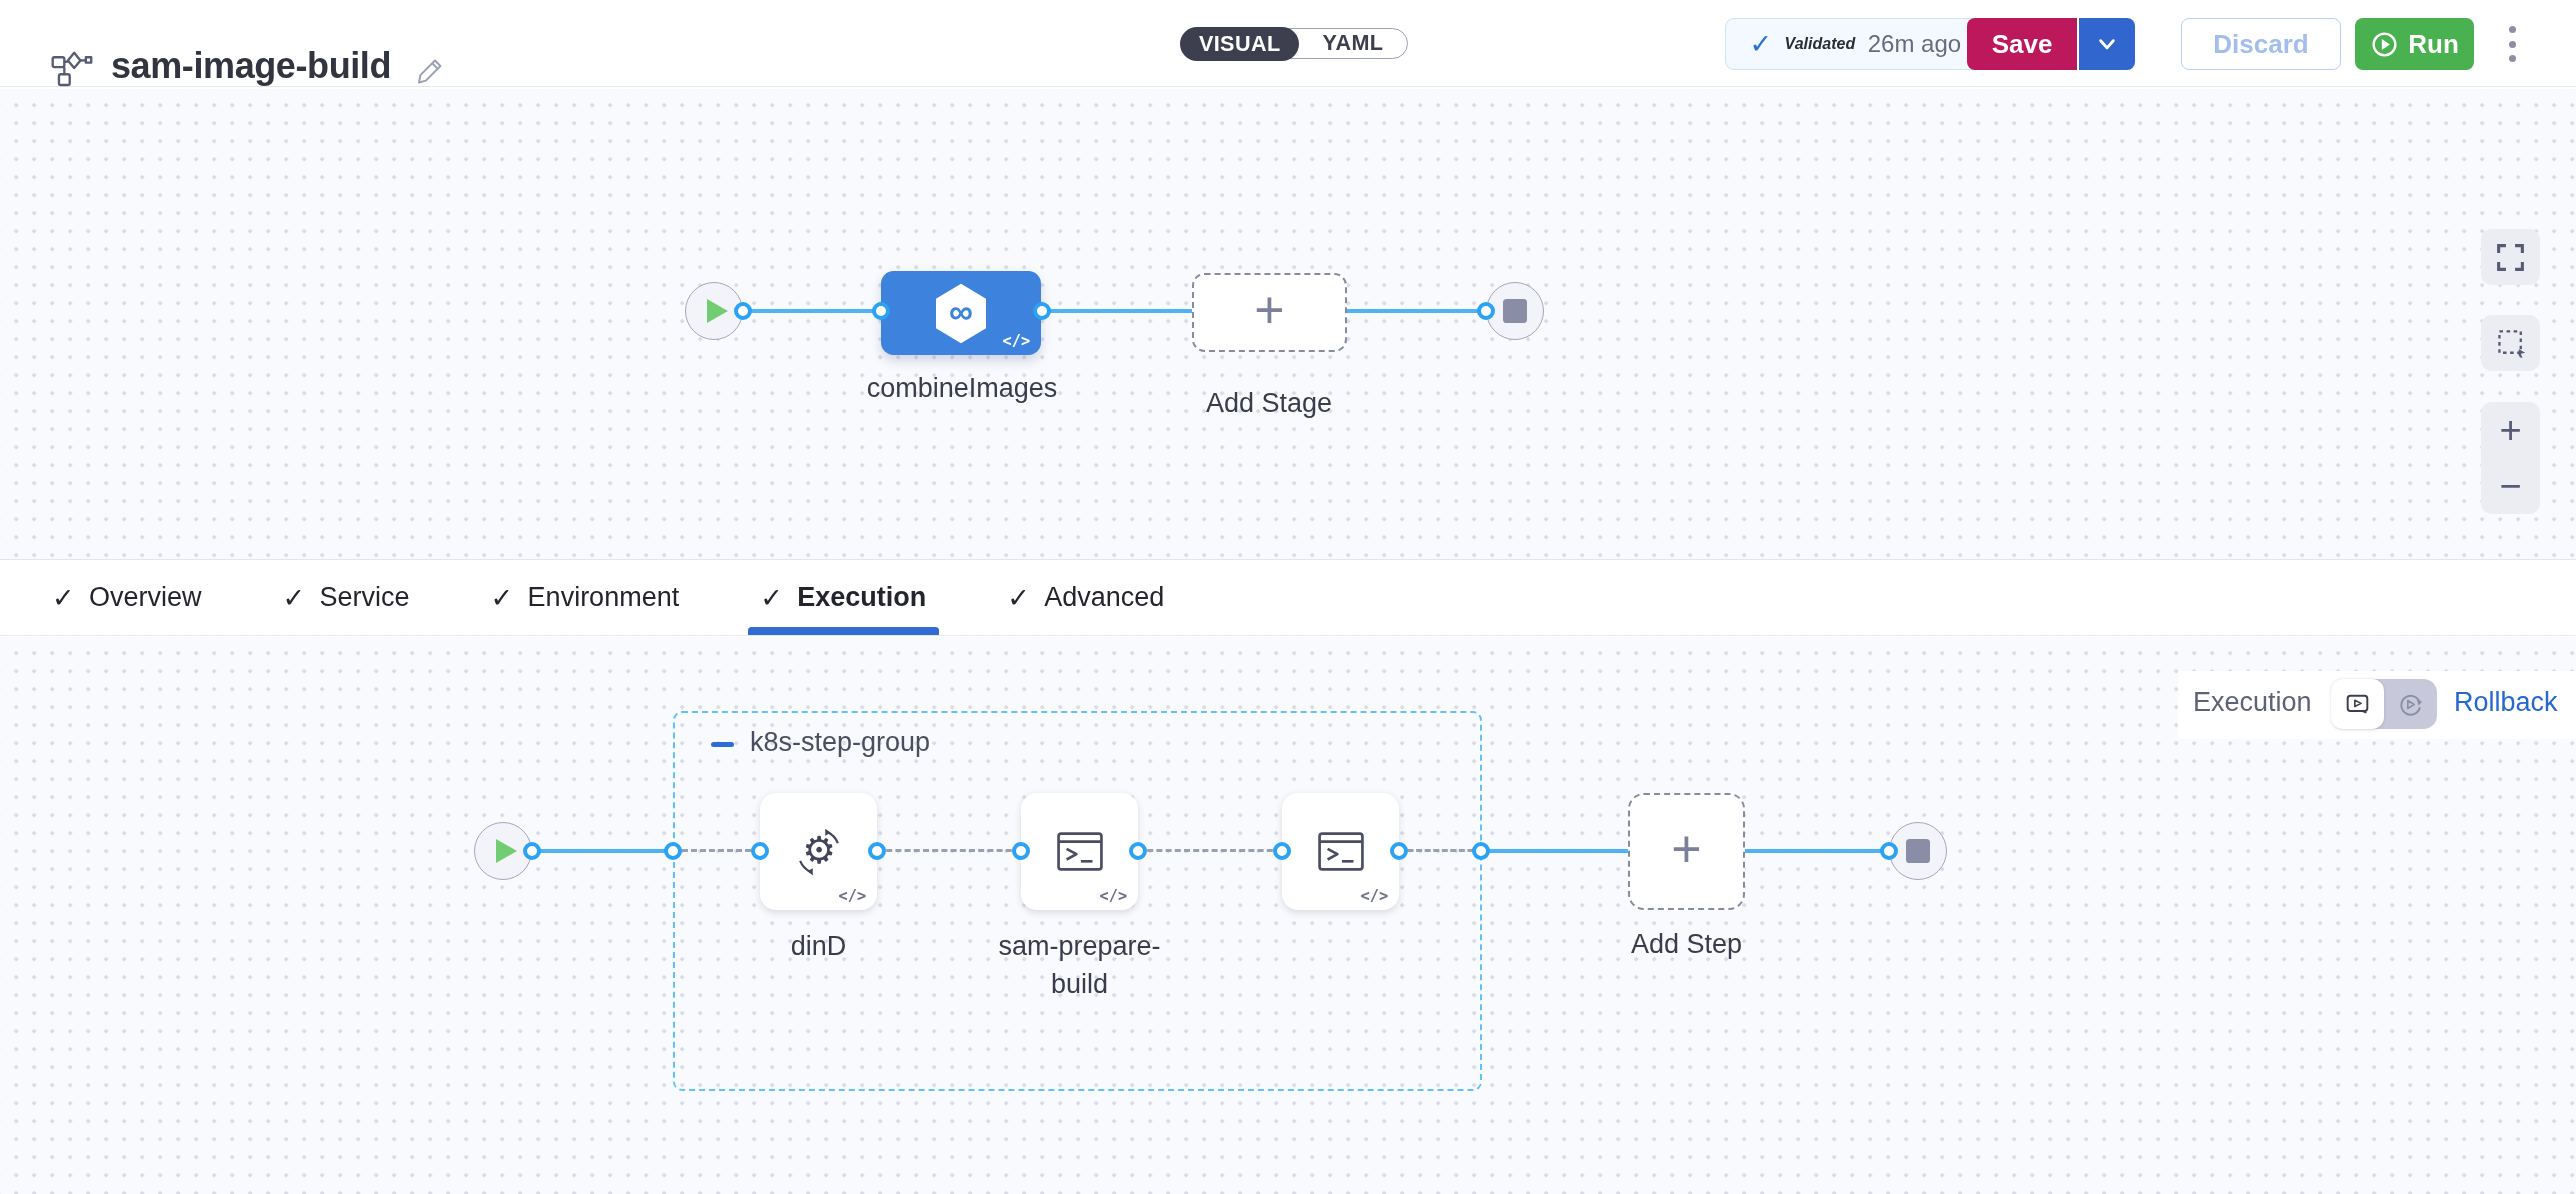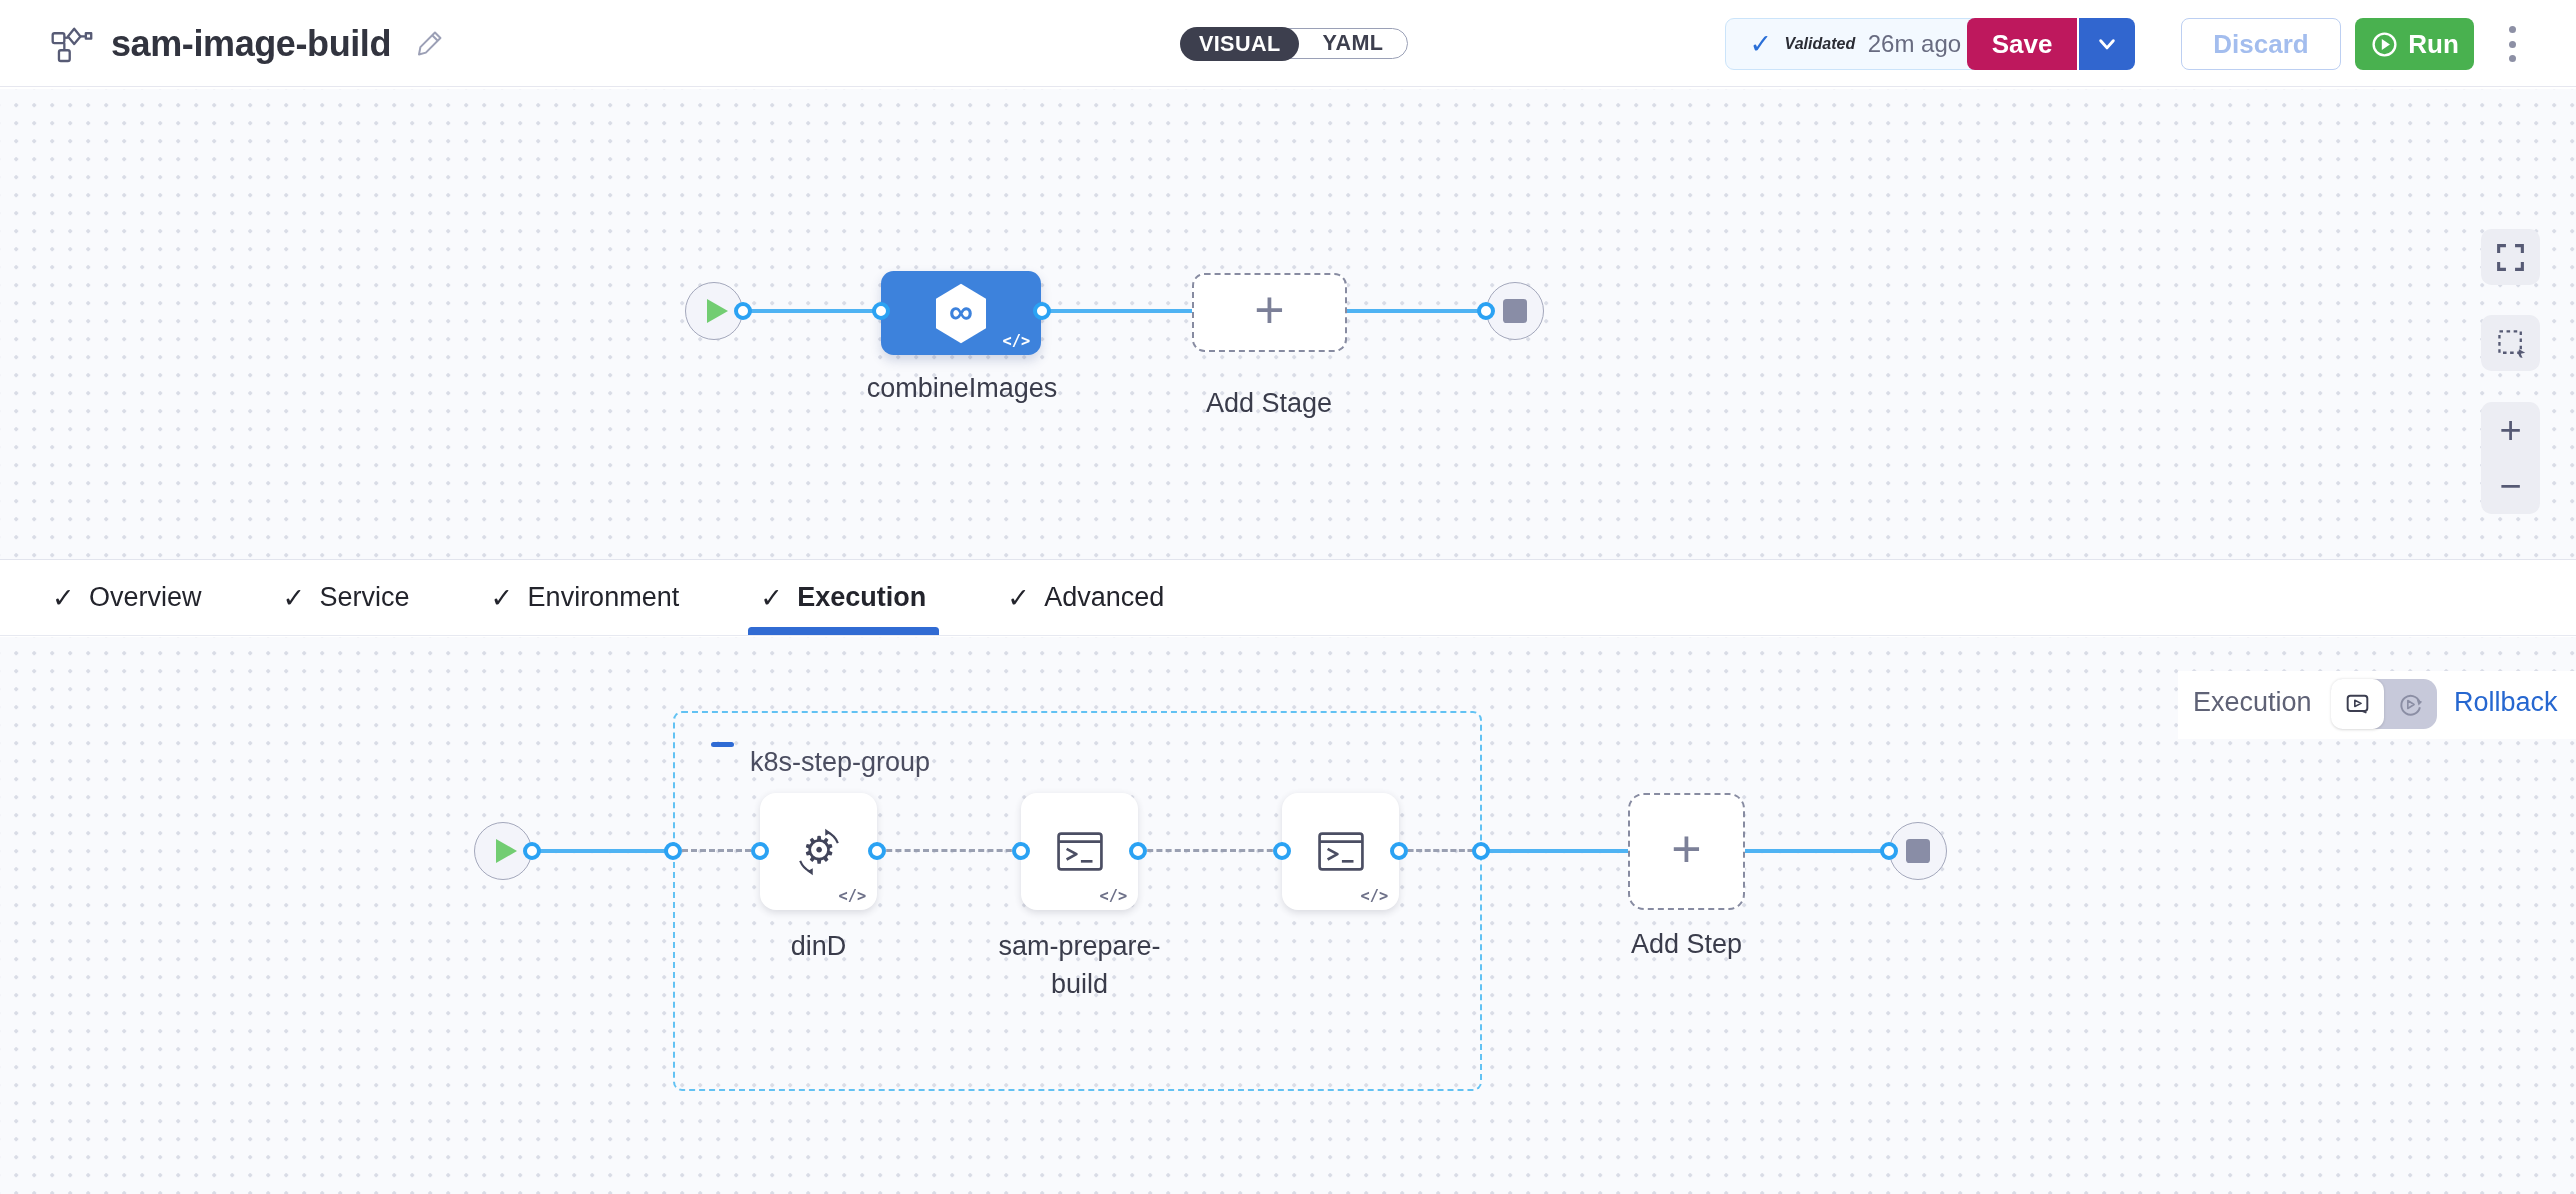--- a/index.html
+++ b/index.html
@@ -3,21 +3,21 @@
 <meta charset="utf-8">
 <style>
   * { margin:0; padding:0; box-sizing:border-box; }
   html,body { background:#e9eaf0; }
   body { font-family:"Liberation Sans","DejaVu Sans",sans-serif; }
   .app { position:relative; width:2576px; height:1194px; background:#fff; overflow:hidden; }
 
   
   .header { position:absolute; left:0; top:0; width:2576px; height:87px; background:#fff;
             border-bottom:1.8px solid #e6e7ef; z-index:10; }
-  .brand { position:absolute; left:50px; top:0; height:87px; display:flex; align-items:center; gap:18px; }
+  .brand { position:absolute; left:50px; top:0; height:87px; display:flex; align-items:flex-end; gap:18px; }
   .title { font-size:36px; font-weight:700; color:#32343f; letter-spacing:-0.4px; }
   .pencil { margin-left:5.4px; cursor:pointer; }
 
   .view-toggle { position:absolute; left:1181px; top:28px; width:227px; height:31px;
                  border:1.8px solid #9aa0b6; border-radius:16px; background:#fff; }
   .vt-visual { position:absolute; left:-1.8px; top:-1.8px; width:119px; height:34px; background:#3d3f4e;
                border-radius:17px; color:#fff; font-size:21.6px; font-weight:700; letter-spacing:0.4px;
                display:flex; align-items:center; justify-content:center; cursor:pointer; }
   .vt-yaml { position:absolute; right:0; top:0; width:108px; height:27px; color:#3d3f4e;
              font-size:21.6px; font-weight:700; letter-spacing:0.4px;
@@ -104,21 +104,21 @@
   .mode-toggle { position:absolute; left:2331px; top:42px; width:106px; height:50px; background:#c7c9da;
                  border-radius:13.5px; display:flex; z-index:3; }
   .mt-seg { flex:1; display:flex; align-items:center; justify-content:center; cursor:pointer; }
   .mt-seg.active { background:#fff; border-radius:11.7px; margin:0; box-shadow:0 0.9px 2.7px rgba(0,0,0,.15); }
   .rollback-link { position:absolute; left:2454px; top:50px; font-size:27px; color:#2667d0; cursor:pointer; z-index:3; }
 
   .step-group { position:absolute; left:673px; top:74px; width:809px; height:380px;
                 border:2.2px dashed #62c2f3; border-radius:9px; z-index:0; }
   .collapse-bar { position:absolute; left:711px; top:105px; width:23.4px; height:5.4px; background:#2f6bd4;
                   border-radius:2.7px; cursor:pointer; z-index:3; }
-  .group-label { position:absolute; left:750px; top:90px; font-size:27px; color:#4b4d60; z-index:3;margin-top:20px; }
+  .group-label { position:absolute; left:750px; top:90px; font-size:27px; color:#4b4d60; z-index:3; }
 
   .step-card { position:absolute; top:156px; width:117px; height:117px; background:#fff; border-radius:16px;
                box-shadow:0 2.7px 7.2px rgba(40,41,61,.14); display:flex; align-items:center; justify-content:center;
                z-index:3; cursor:pointer; }
 </style>
 </head>
 <body>
 
 <div class="app">
 

